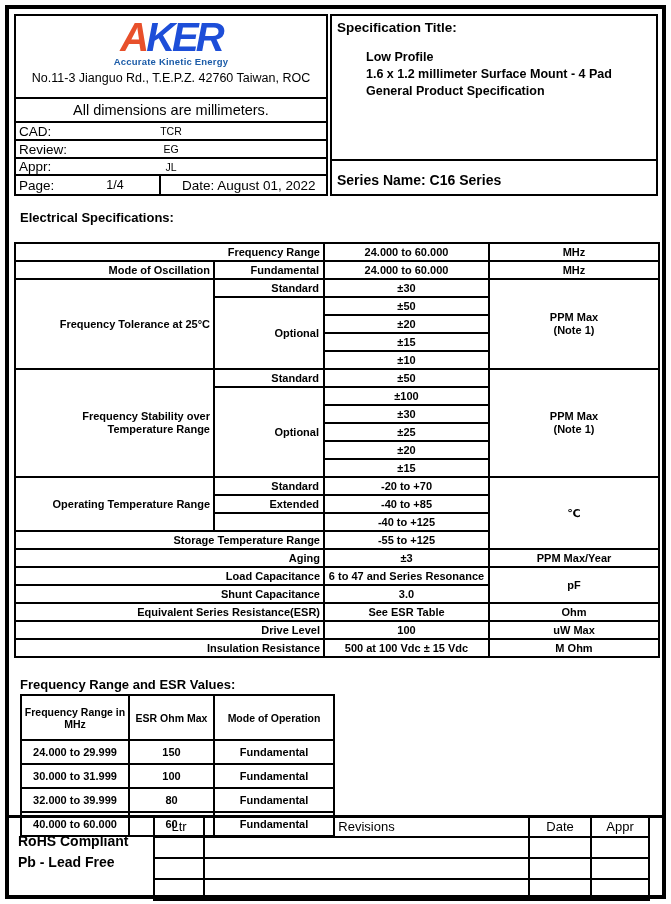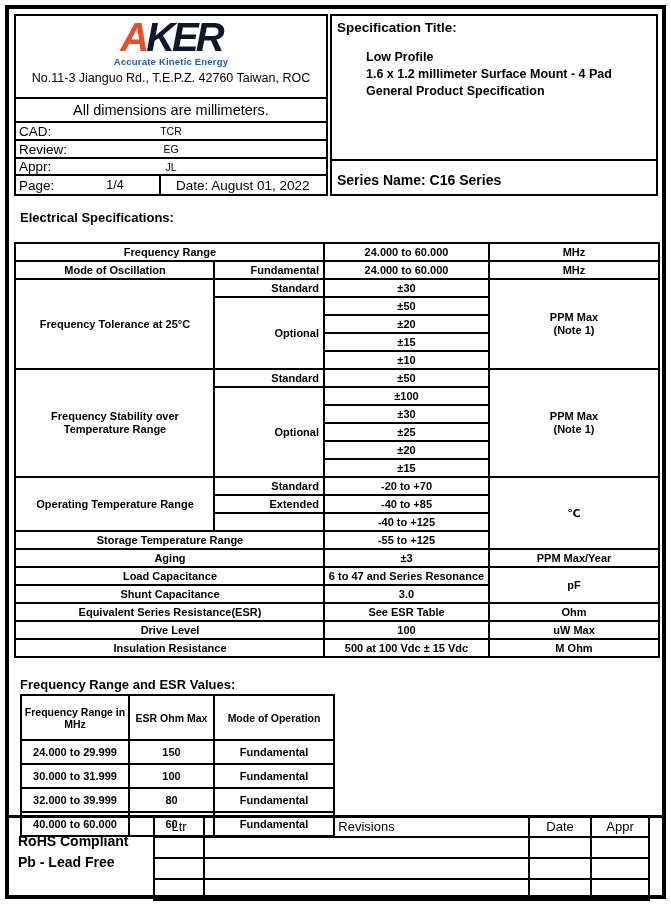--- a/index.html
+++ b/index.html
@@ -4,47 +4,47 @@
 <style>
   html,body { margin:0; padding:0; background:#ffffff; }
   body { width:671px; height:904px; position:relative; font-family:"Liberation Sans","DejaVu Sans",sans-serif; color:#000; }
   .page { position:absolute; left:5px; top:5px; width:653px; height:886px; border:4px solid #000; background:#fff; }
 
   
   .hl { position:absolute; left:5px; top:5px; width:310px; height:178px; border:2px solid #000; }
   .hl-logo { height:81px; border-bottom:2px solid #000; overflow:hidden; }
   .logo { text-align:center; font-size:40px; line-height:42px; font-weight:bold; font-style:italic; letter-spacing:-3px; margin-top:0; }
   .logo-a { color:#E8502B; }
-  .logo-ker { color:#0f172a; }
+  .logo-ker { color:#1d4ed8; }
   .tagline { text-align:center; color:#1C5CA8; font-size:9.5px; font-weight:bold; letter-spacing:.2px; margin-top:-2px; }
   .address { text-align:center; font-size:12.5px; margin-top:4px; }
   .hl-dims { height:22px; border-bottom:2px solid #000; display:flex; align-items:center; justify-content:center; font-size:14.5px; }
   .hl-row { position:relative; height:16px; border-bottom:2px solid #000; display:flex; align-items:center; }
   .hl-row.appr { height:15px; }
   .hl-label { position:absolute; left:3px; font-size:13.5px; }
   .hl-value { width:100%; text-align:center; font-size:10.5px; }
   .hl-page-row { height:18px; border-bottom:none; display:flex; }
   .hl-page-left { width:143px; height:100%; border-right:2px solid #000; position:relative; display:flex; align-items:center; }
   .hl-page-value { width:100%; text-align:center; padding-left:55px; box-sizing:border-box; font-size:12.5px; }
-  .hl-date { flex:1; display:flex; align-items:center; padding-left:15px; font-size:13.5px; white-space:nowrap; }
+  .hl-date { flex:1; display:flex; align-items:center; padding-left:15px; font-size:13.5px; white-space:nowrap;margin-left:6px; }
 
   
   .hr { position:absolute; left:321px; top:5px; width:324px; height:178px; border:2px solid #000; }
   .hr-top { height:139px; border-bottom:2px solid #000; }
   .hr-title { margin:4px 0 0 5px; font-size:13.5px; font-weight:bold; }
   .hr-lines { margin:14px 0 0 34px; font-size:12.5px; font-weight:bold; line-height:17px; }
   .hr-series { height:37px; display:flex; align-items:center; padding-left:5px; font-size:14px; font-weight:bold; }
 
   
   .elec-heading { position:absolute; left:11px; top:201px; font-size:13px; font-weight:bold; }
   table { border-collapse:collapse; }
   .spec-table { position:absolute; left:5px; top:233px; table-layout:fixed; }
   .spec-table td { border:2px solid #000; font-size:11px; font-weight:bold; padding:0 3px; line-height:12px; overflow:hidden; }
   .spec-table tr { height:18px; }
-  .c-label { text-align:center; padding-left:4px !important;border-radius:9px; }
+  .c-label { text-align:right; padding-left:4px !important;border-radius:9px; }
   .c-sub { text-align:right; padding-right:4px !important; }
   .c-val { text-align:center; white-space:nowrap; }
   .c-unit { text-align:center; }
   .two-line div { line-height:13px; }
   .deg { font-size:14px; font-weight:bold; }
 
   
   .esr-heading { position:absolute; left:11px; top:668px; font-size:13px; font-weight:bold; }
   .esr-table { position:absolute; left:11px; top:685px; table-layout:fixed; }
   .esr-table td, .esr-table th { border:2px solid #000; text-align:center; font-weight:bold; }

